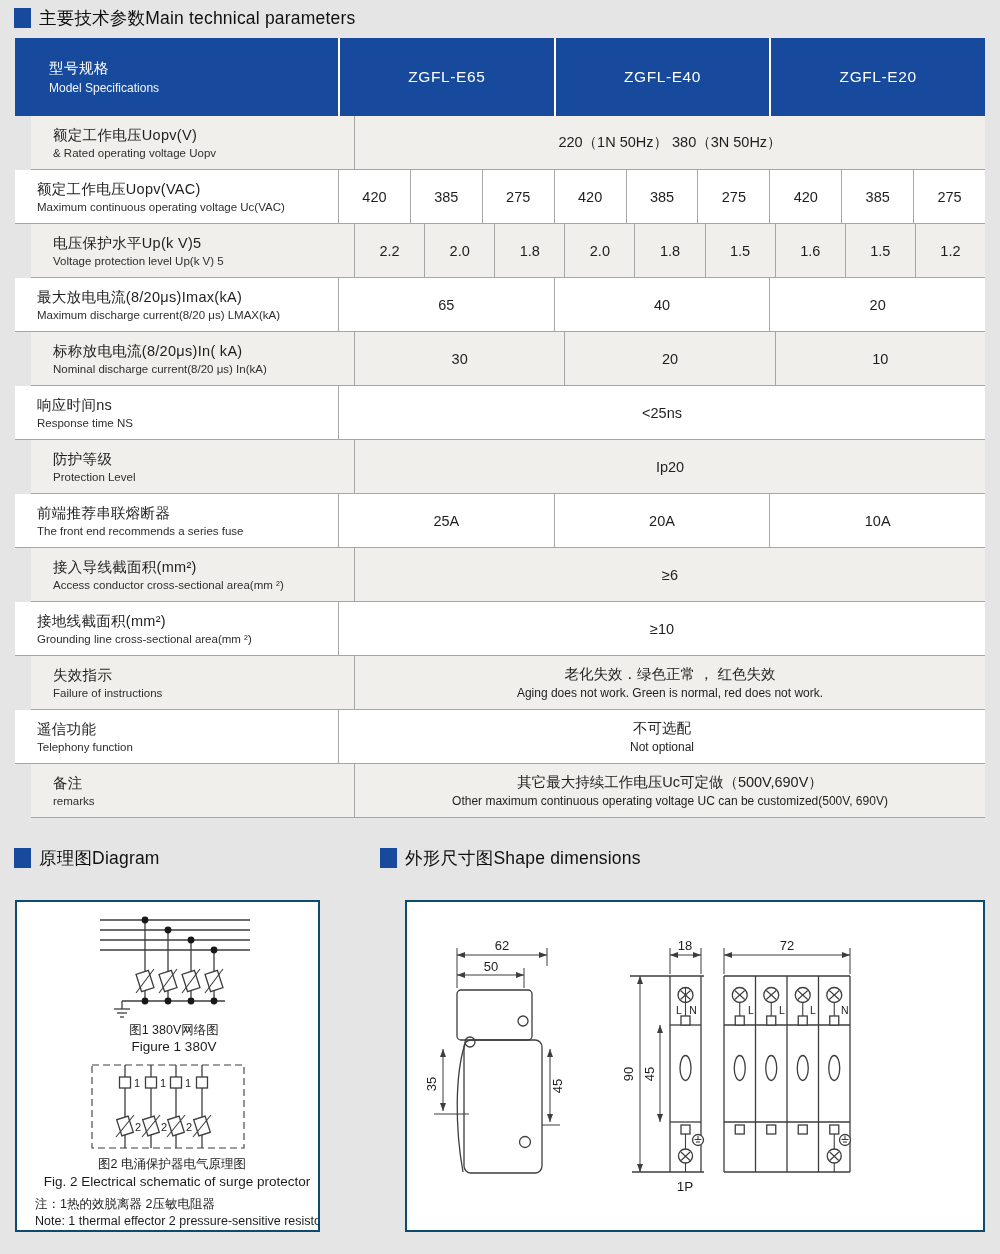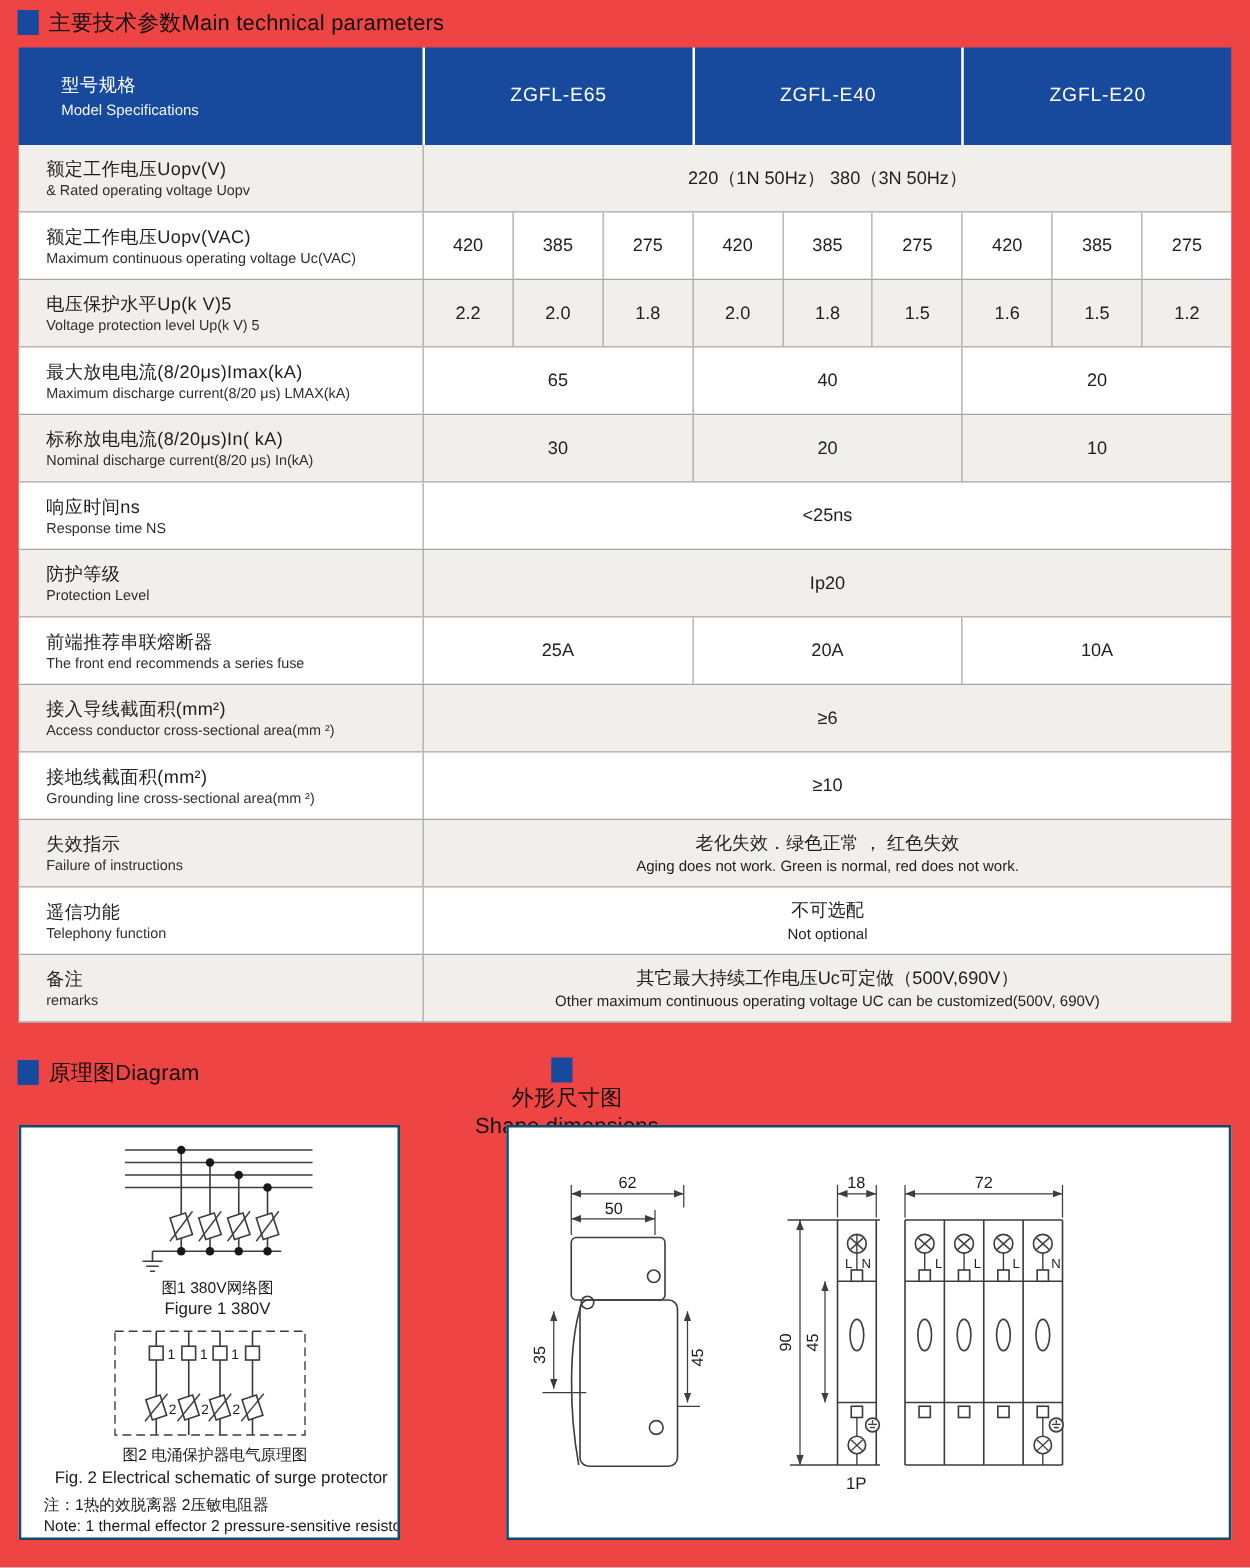--- a/index.html
+++ b/index.html
@@ -1,31 +1,31 @@
 <!DOCTYPE html>
 <html><head>
 <meta charset="utf-8">
 <style>
   html,body{margin:0;padding:0;background:#fff;}
-  .page{position:relative;width:1000px;height:1254px;background:#ef4444;overflow:hidden;
+  .page{position:relative;width:1000px;height:1254px;background:#e5e5e5;overflow:hidden;
         font-family:"Liberation Sans",sans-serif;color:#1c1c1c;}
   
   .sec-title{position:absolute;display:flex;align-items:center;font-size:17.5px;color:#101010;letter-spacing:.2px;}
   .bullet{display:inline-block;width:17px;height:20px;background:#17499c;margin-right:8px;flex:0 0 auto;}
   
   .ptable{position:absolute;left:15px;top:38px;width:970px;}
   .thead{display:grid;grid-template-columns:323px repeat(9,1fr);height:78px;background:#17499c;color:#fff;}
   .th-lab{display:flex;flex-direction:column;justify-content:center;padding-left:34px;}
   .th-lab .zh{font-size:14.5px;letter-spacing:.5px;}
   .th-lab .en{font-size:12px;margin-top:3px;opacity:.95;}
   .th-model{grid-column:span 3;display:flex;align-items:center;justify-content:center;
             font-size:15.5px;letter-spacing:.6px;border-left:2px solid #fff;}
   .trow{display:grid;grid-template-columns:323px repeat(9,1fr);height:54px;box-sizing:border-box;
         border-bottom:1px solid #a6a6a6;background:#fff;}
-  .trow.stripe{background:#f0efeb;}
+  .trow.stripe{background:#f0efeb;margin-left:16px;}
   .cell{box-sizing:border-box;}
   .cell.lab{display:flex;flex-direction:column;justify-content:center;padding-left:22px;}
   .lab .zh{font-size:14.5px;color:#1e1e1e;letter-spacing:.3px;}
   .lab .en{font-size:11.5px;color:#2e2e2e;margin-top:2px;}
   .cell.val{display:flex;flex-direction:column;align-items:center;justify-content:center;
             border-left:1px solid #a6a6a6;text-align:center;color:#1e1e1e;}
   .s1{grid-column:span 1;}.s3{grid-column:span 3;}.s9{grid-column:span 9;}
   .vzh{font-size:14.5px;}
   .ven{font-size:12px;margin-top:2px;}
   
@@ -249,21 +249,21 @@
           </div>
         </div>
       </div>
   </div>
 
   <div class="sec-title" style="left:14px;top:846px;">
     <span class="bullet"></span>
     <span>原理图</span>
       <span>Diagram</span>
   </div>
-  <div class="sec-title" style="left:380px;top:846px;flex-direction:column;">
+  <div class="sec-title" style="left:380px;top:846px;">
     <span class="bullet"></span>
     <span>外形尺寸图</span>
       <span>Shape dimensions</span>
   </div>
 
   <div class="box box-left">
     <svg width="301" height="328" viewBox="0 0 301 328">
 
       <g class="ln">
         <line x1="83" y1="18" x2="233" y2="18"></line>

